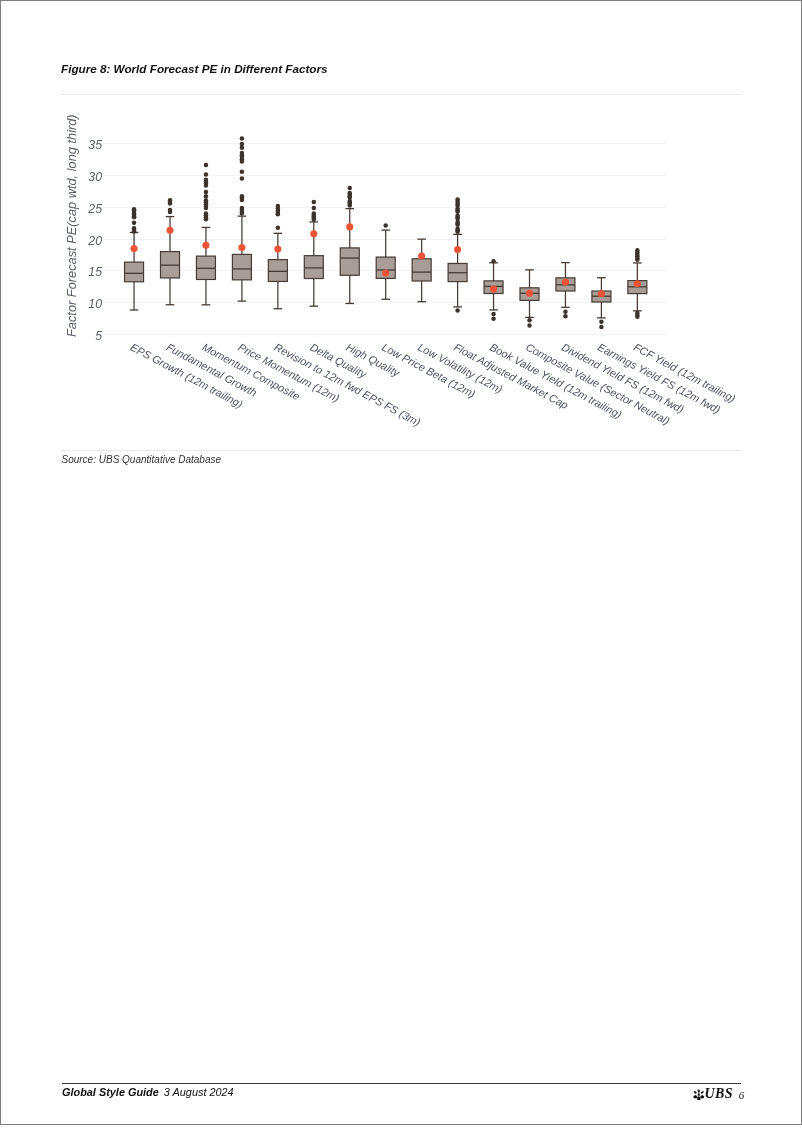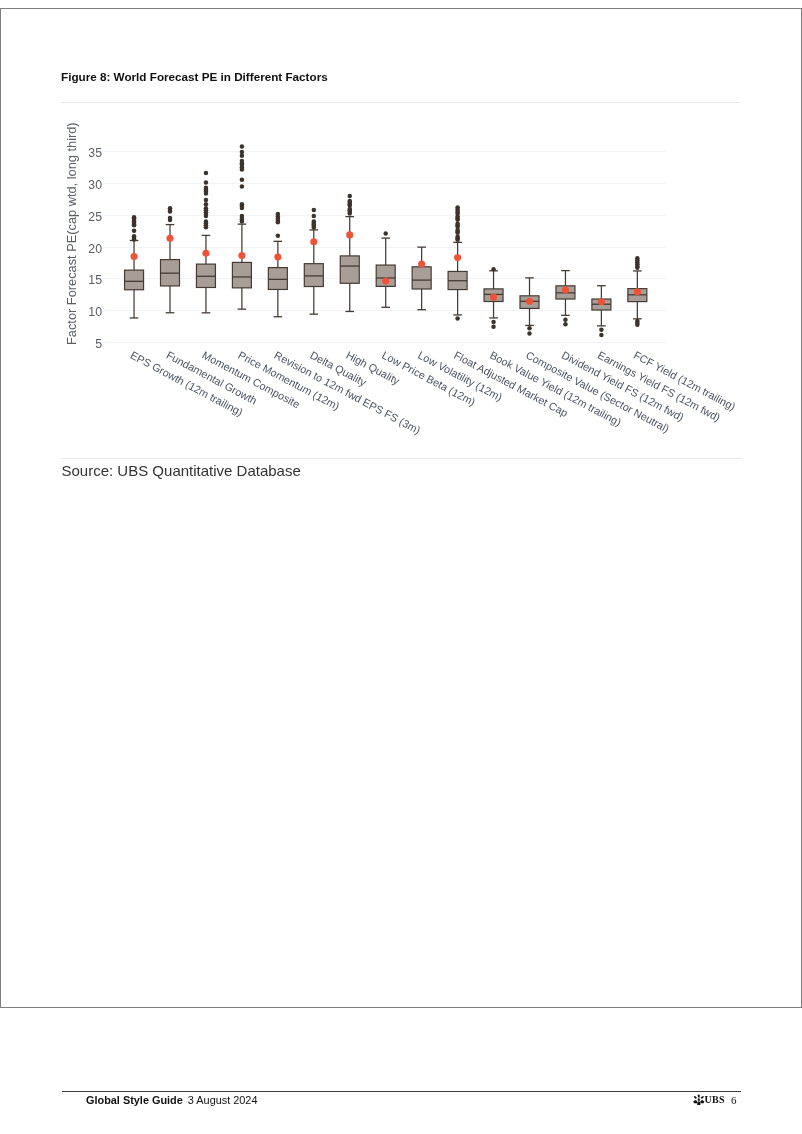--- a/index.html
+++ b/index.html
@@ -1,32 +1,32 @@
 <!DOCTYPE html>
 <html><head>
 <meta charset="utf-8">
 <title>Global Style Guide</title>
 <style>
   html,body{margin:0;padding:0;}
   body{width:802px;height:1134px;background:#ffffff;
        font-family:"Liberation Sans",sans-serif;overflow:hidden;}
-  .page{position:absolute;left:0;top:8px;width:802px;height:1000px;box-sizing:border-box;
-        border:1px solid #7f7f7f;background:#fff;}
+  .page{position:absolute;left:0;top:0;width:802px;height:1125px;box-sizing:border-box;
+        border:1px solid #7f7f7f;background:#fff;font-style:italic;}
   .fig-title{position:absolute;left:60px;top:60.5px;font-size:11.7px;font-weight:bold;color:#111;}
   .rule{position:absolute;height:1px;background:#e9e9e9;}
   .rule-top{left:60px;top:93px;width:680px;}
   .rule-bot{left:60px;top:449px;width:680px;}
-  .source{position:absolute;left:60.5px;top:452.5px;font-size:15px;color:#333;}
+  .source{position:absolute;left:60.5px;top:452.5px;font-size:10px;color:#333;}
   .footer-rule{position:absolute;left:61px;top:1082px;width:679px;height:1.2px;background:#3a3a3a;}
   .footer-left{position:absolute;left:61px;top:1085px;font-size:10.9px;color:#111;white-space:nowrap;}
-  .footer-left .ft-b{font-weight:bold;margin-left:24px;}
+  .footer-left .ft-b{font-weight:bold;}
   .footer-left .ft-d{font-weight:normal;margin-left:5px;}
   .footer-right{position:absolute;left:692px;top:1085px;font-size:11px;color:#111;white-space:nowrap;}
   .footer-right .ubs-word{font-family:"Liberation Serif",serif;font-weight:bold;letter-spacing:0.3px;
-     font-size:10px;vertical-align:1px;}
+     font-size:14px;vertical-align:1px;}
   .footer-right .pg{margin-left:6px;font-family:"Liberation Serif",serif;font-size:11px;}
   #chart{position:absolute;left:-1px;top:94px;}
   svg{display:block;}
   #ubs-keys svg{display:inline-block;}
 </style>
 </head>
 <body>
 
 <div class="page">
   <div class="fig-title">Figure 8: World Forecast PE in Different Factors</div>

